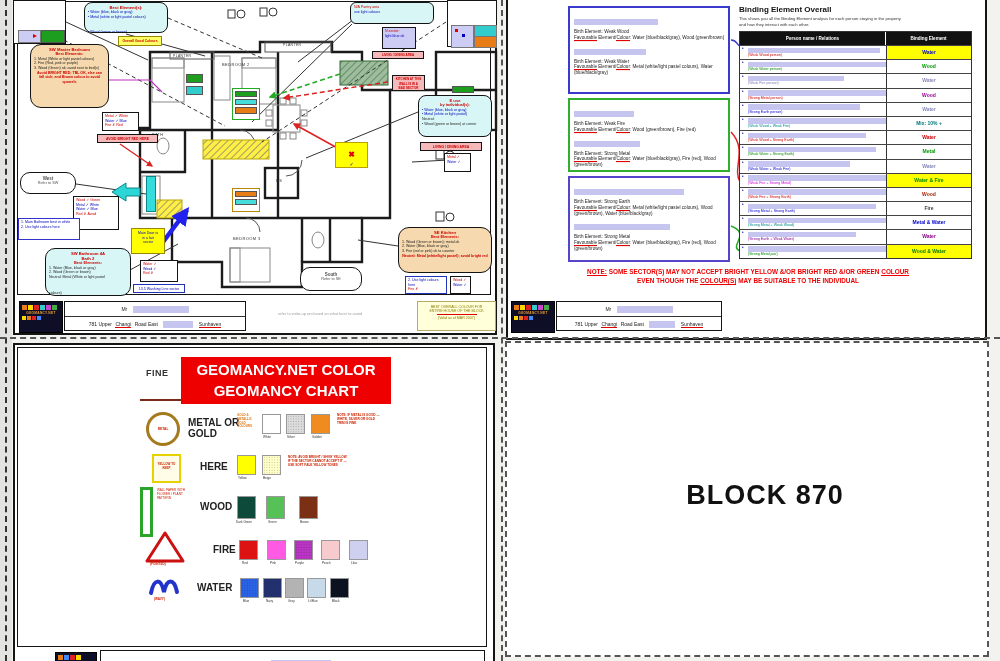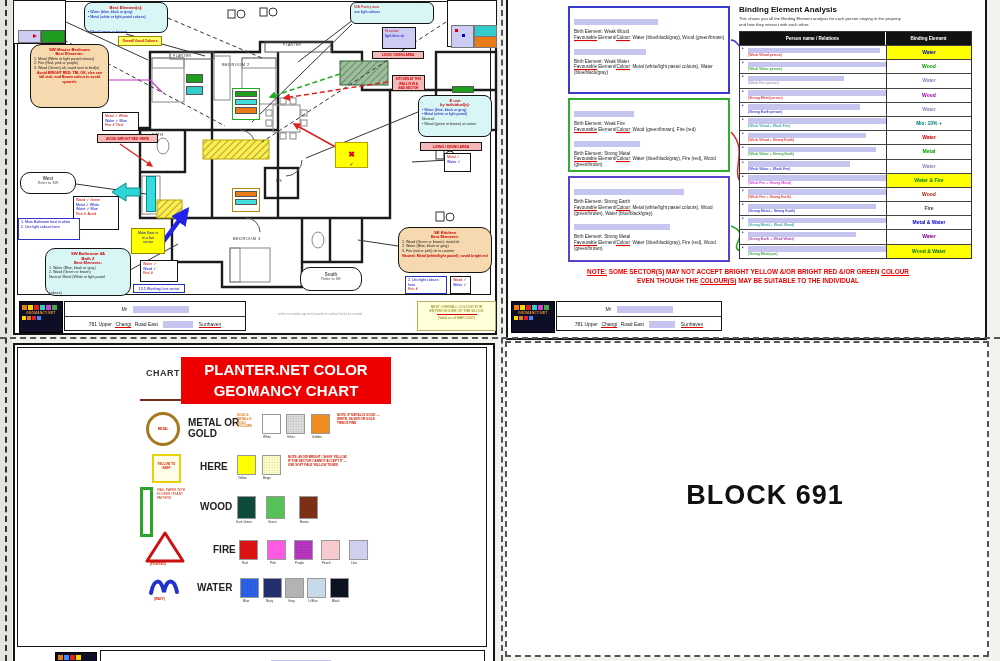--- a/index.html
+++ b/index.html
@@ -415,21 +415,21 @@
 
   <div class="el-block" style="left:568px;top:176px;width:162px;height:86px;border-color:#5544cc;">
     <div class="nbar" style="width:110px;"></div>
     <div class="el-text"><span>Birth Element:</span> <span>Strong Earth</span></div>
     <div class="el-text"><span class="rud">Favourable</span><span> Element/</span><span class="rud">Colour</span><span>:</span> <span>Metal (white/light pastel colours), Wood (green/brown), Water (blue/black/gray)</span></div>
     <div class="nbar" style="width:96px;margin-top:6px;"></div>
     <div class="el-text"><span>Birth Element:</span> <span>Strong Metal</span></div>
     <div class="el-text"><span class="rud">Favourable</span><span> Element/</span><span class="rud">Colour</span><span>:</span> <span>Water (blue/black/gray), Fire (red), Wood (green/brown)</span></div>
   </div>
 
-  <div class="abs" style="left:739px;top:5px;font-size:8px;font-weight:bold;color:#111;">Binding Element Analysis</div>
+  <div class="abs" style="left:739px;top:5px;font-size:8px;font-weight:bold;color:#111;">Binding Element Overall</div>
   <div class="abs" style="left:739px;top:16px;font-size:4.2px;color:#333;">This shows you all the Binding Element analysis for each person staying in the property</div>
   <div class="abs" style="left:739px;top:22px;font-size:4.2px;color:#333;">and how they interact with each other.</div>
 
   <div class="abs" style="left:739px;top:31px;width:233px;border:1.3px solid #333;box-sizing:border-box;background:#fff;">
     <div style="display:flex;height:13px;">
       <div class="bhdr" style="width:146px;border-right:1px solid #fff;">Person name / Relations</div>
       <div class="bhdr" style="flex:1;">Binding Element</div>
     </div>
     <div class="brow">
         <div class="bl">
@@ -582,24 +582,24 @@
     </div>
     <div class="frow">
       <span>781 Upper</span>
       <span class="redu" style="margin:0 2px;">Changi</span>
       <span>Road East</span>
       <span class="fbar" style="width:26px;margin:0 4px;"></span>
       <span class="redu">Sunhaven</span>
     </div>
   </div>
 
-  <div class="abs" style="left:146px;top:368px;font-size:9px;font-weight:bold;color:#333;letter-spacing:.5px;">CHART</div>
+  <div class="abs" style="left:146px;top:368px;font-size:9px;font-weight:bold;color:#333;letter-spacing:.5px;">FINE</div>
   <div class="abs" style="left:140px;top:399px;width:48px;height:2px;background:#7a2a1a;"></div>
   <div class="abs" style="left:181px;top:357px;width:210px;height:47px;background:#ee0000;text-align:center;">
-    <div style="color:#fff;font-weight:bold;font-size:15px;line-height:22px;margin-top:2px;">PLANTER.NET COLOR</div>
+    <div style="color:#fff;font-weight:bold;font-size:15px;line-height:22px;margin-top:2px;">GEOMANCY.NET COLOR</div>
     <div style="color:#fff;font-weight:bold;font-size:15px;line-height:20px;">GEOMANCY CHART</div>
   </div>
 
   <div class="abs" style="left:146px;top:412px;width:34px;height:34px;border:3px solid #a5791e;border-radius:50%;box-sizing:border-box;text-align:center;">
     <div style="font-size:3.2px;color:#cc2200;font-weight:bold;line-height:28px;">METAL</div>
   </div>
   <div class="rowlabel" style="left:188px;top:418px;width:52px;">METAL OR GOLD</div>
   <div class="abs" style="left:237px;top:414px;width:24px;font-size:3px;line-height:3.8px;color:#e07818;font-weight:bold;white-space:pre-line;">GOLD &amp;
 METALLIC
 GOLD
@@ -663,15 +663,15 @@
       <span style="width:5px;height:5px;background:#e87d18;display:inline-block;"></span>
       <span style="width:5px;height:5px;background:#4488ff;display:inline-block;"></span>
       <span style="width:5px;height:5px;background:#dd2222;display:inline-block;"></span>
       <span style="width:5px;height:5px;background:#ffd700;display:inline-block;"></span>
     </div>
   </div>
   <div class="finfo" style="left:100px;top:650px;width:385px;height:14px;">
     <span class="fbar" style="width:60px;height:5px;margin:3px 0 0 170px;"></span>
   </div>
 
-  <div class="abs" style="left:620px;top:480px;width:290px;text-align:center;font-size:27px;font-weight:800;color:#111;letter-spacing:1px;font-family:'Liberation Sans',sans-serif;">BLOCK 691</div>
+  <div class="abs" style="left:620px;top:480px;width:290px;text-align:center;font-size:27px;font-weight:800;color:#111;letter-spacing:1px;font-family:'Liberation Sans',sans-serif;">BLOCK 870</div>
 
 </div>
 
 </body></html>

